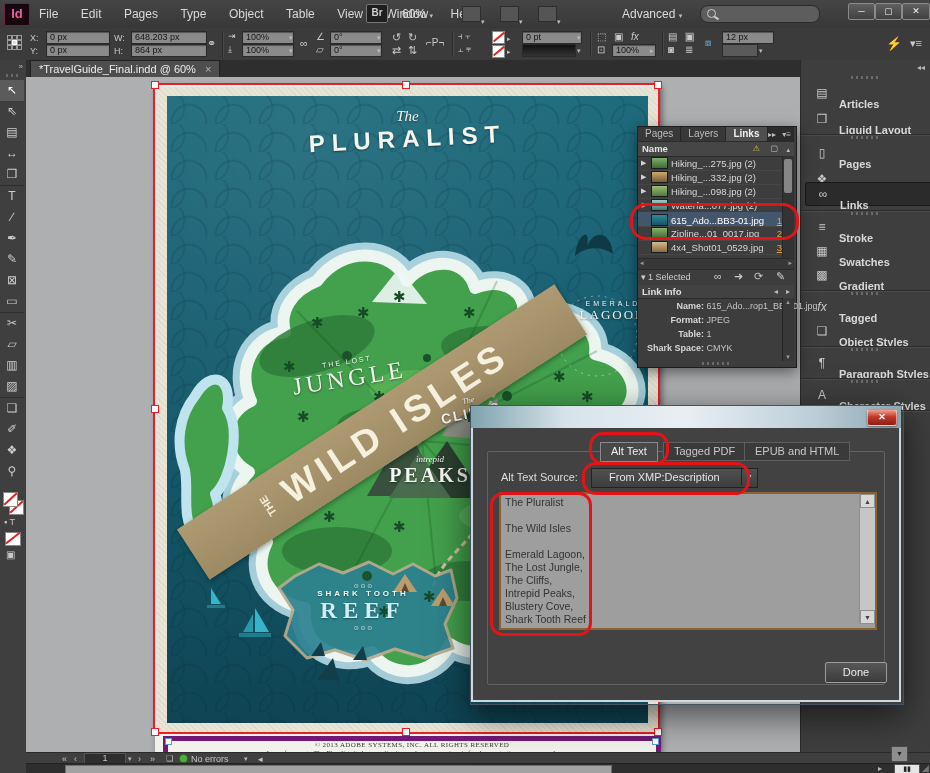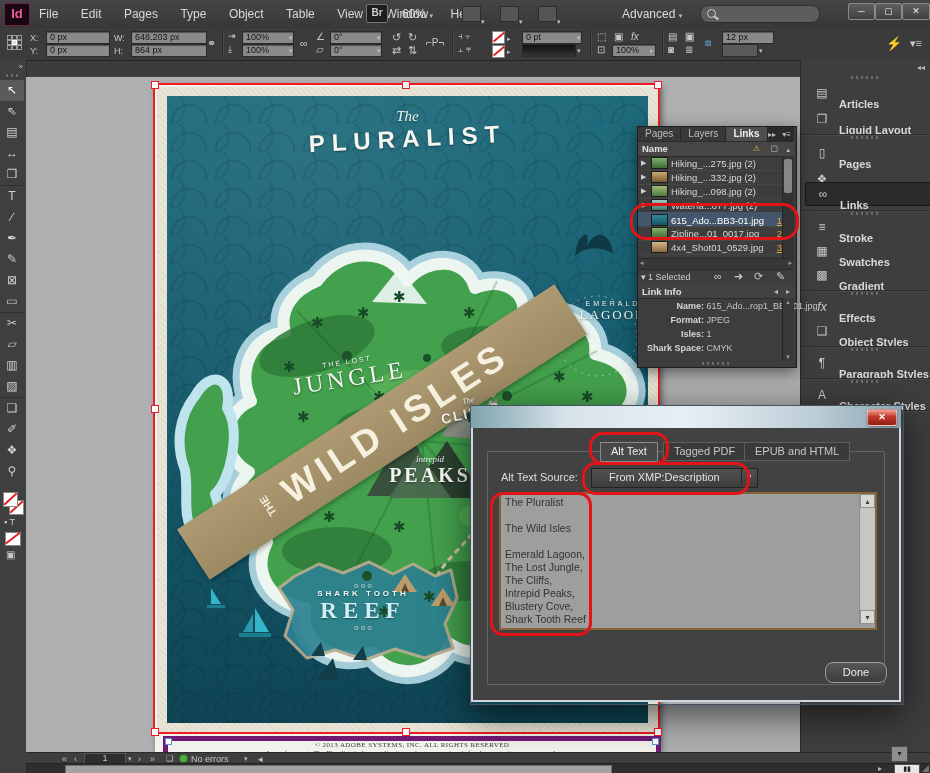--- a/index.html
+++ b/index.html
@@ -80,21 +80,21 @@
   .dtab{position:absolute;top:14px;height:17px;line-height:17px;font-size:11px;padding:0 10px;
         background:#3a3a3a;border:1px solid #5e5e5e;color:#c8c8c8;z-index:2;}
   .dtab.active{background:#484848;border-color:#8a8a8a;color:#eeeeee;height:18px;}
   #groupbox{left:14px;top:23px;width:396px;height:232px;border:1px solid #636363;border-radius:2px;}
   #alt-area{left:26px;top:64px;width:374px;height:134px;background:#9e9e9e;border:2px solid #8a6335;}
   #alt-text{left:4px;top:2px;width:330px;color:#333;font-size:10.5px;line-height:13px;white-space:pre-line;}
   #alt-scroll{right:0;top:0;width:15px;height:130px;background:#c6c6c6;border-left:1px solid #8f8f8f;}
   .sbtn{position:absolute;left:0;width:15px;height:14px;background:#d8d8d8;border:1px solid #909090;box-sizing:border-box;
         color:#444;font-size:7px;text-align:center;line-height:13px;}
   #done-btn{left:352px;top:234px;width:60px;height:19px;background:linear-gradient(#575757,#3c3c3c);
-     border:1px solid #9c9c9c;border-radius:8px;color:#ececec;font-size:11px;text-align:center;line-height:18px;}
+     border:1px solid #9c9c9c;border-radius:2px;color:#ececec;font-size:11px;text-align:center;line-height:18px;}
   
   .anno{position:absolute;border:3px solid #e31418;border-radius:16px;z-index:50;pointer-events:none;}
   
   .winbtn{width:25px;height:15px;background:linear-gradient(#5f5f5f,#414141);border:1px solid #8a8a8a;border-radius:2px;
           color:#f0f0f0;font-size:9px;text-align:center;line-height:14px;}
 </style>
 </head>
 <body>
 
 <div id="app">
@@ -233,20 +233,26 @@
     <div class="abs" style="left:9px;top:440px;width:13px;height:13px;background:#fff;border:1px solid #888;">
         <span class="abs" style="left:-2px;top:5px;width:17px;height:2px;background:#d22;transform:rotate(-42deg);"></span>
       </div>
     <div class="abs ic" style="left:4px;top:458px;font-size:9px;">▪ T</div>
     <div class="abs" style="left:5px;top:472px;width:14px;height:12px;background:#fff;border:1px solid #888;">
         <span class="abs" style="left:-2px;top:4px;width:18px;height:2px;background:#d22;transform:rotate(-38deg);"></span>
       </div>
     <div class="abs ic" style="left:6px;top:490px;font-size:10px;">▣</div>
   </div>
 
+  <div id="tabbar" class="abs">
+    <div id="doctab" class="abs">
+      <span>*TravelGuide_Final.indd @ 60%</span>
+      <span style="color:#b5b5b5;margin-left:6px;">×</span>
+    </div>
+  </div>
 
   <div id="canvas" class="abs">
     <div id="page" class="abs">
       <div id="artwork" class="abs">
         <div id="ocean" class="abs">
           <div id="scallops" class="abs"></div>
 
           <svg class="abs" style="left:0;top:0;" width="481" height="627" viewBox="0 0 481 627">
             <g>
               <path d="M150,185 C175,150 225,152 240,185 C262,160 300,162 308,192 C338,180 362,198 355,222 C398,210 432,228 428,258 C465,265 478,300 452,320 C480,345 470,382 438,388 C458,418 445,452 408,455 C428,492 398,525 358,515 C352,552 312,567 283,548 C268,580 224,585 205,556 C168,570 133,548 138,512 C103,506 85,476 100,446 C66,436 58,400 82,376 C52,360 54,318 84,305 C70,275 84,240 118,236 C112,215 125,195 150,185 Z" fill="none" stroke="#bfe4ee" stroke-width="26" stroke-linejoin="round" opacity="0.85"></path>
@@ -488,21 +494,21 @@
     </div>
 
     <div class="abs" style="left:0;top:158px;width:156px;height:13px;background:#424242;border-bottom:1px solid #2a2a2a;">
       <span style="font-weight:bold;font-size:9.5px;color:#e0e0e0;padding-left:4px;line-height:13px;display:inline-block;">Link Info</span>
       <span class="abs" style="right:16px;top:2px;color:#bbb;font-size:8px;">◂</span>
       <span class="abs" style="right:4px;top:2px;color:#bbb;font-size:8px;">▸</span>
     </div>
     <div class="abs" style="left:0;top:171px;width:156px;height:63px;">
       <div class="lifield" style="left:2px;top:3px;"><span class="lilabel">Name:</span> <span>615_Ado...rop1_BB3-01.jpg</span></div>
       <div class="lifield" style="left:2px;top:17px;"><span class="lilabel">Format:</span> <span>JPEG</span></div>
-      <div class="lifield" style="left:2px;top:31px;"><span class="lilabel">Isles:</span> <span>1</span></div>
+      <div class="lifield" style="left:2px;top:31px;"><span class="lilabel">Table:</span> <span>1</span></div>
       <div class="lifield" style="left:2px;top:45px;"><span class="lilabel">Shark Space:</span> <span>CMYK</span></div>
       <div class="abs" style="right:0;top:0;width:11px;height:63px;background:#383838;border-left:1px solid #262626;">
         <span class="abs" style="left:2px;top:1px;color:#999;font-size:6px;">▲</span>
         <span class="abs" style="left:2px;bottom:1px;color:#999;font-size:6px;">▼</span>
       </div>
     </div>
     <div class="grip" style="left:64px;bottom:2px;"></div>
   </div>
 
   <div id="dock" class="abs" style="z-index:10;">
@@ -541,21 +547,21 @@
         <span class="dlabel">Swatches</span>
       </div>
     <div class="ditem" style="top:204px;">
         <span class="dicon">▩</span>
         <span class="dlabel">Gradient</span>
       </div>
     <div class="dsep" style="top:230px;"></div>
       <div class="grip" style="top:232px;"></div>
     <div class="ditem" style="top:236px;">
         <span class="dicon" style="font-style:italic;">fx</span>
-        <span class="dlabel">Effects</span>
+        <span class="dlabel">Tagged</span>
       </div>
     <div class="ditem" style="top:260px;">
         <span class="dicon">❑</span>
         <span class="dlabel">Object Styles</span>
       </div>
     <div class="dsep" style="top:286px;"></div>
       <div class="grip" style="top:288px;"></div>
     <div class="ditem" style="top:292px;">
         <span class="dicon">¶</span>
         <span class="dlabel">Paragraph Styles</span>

